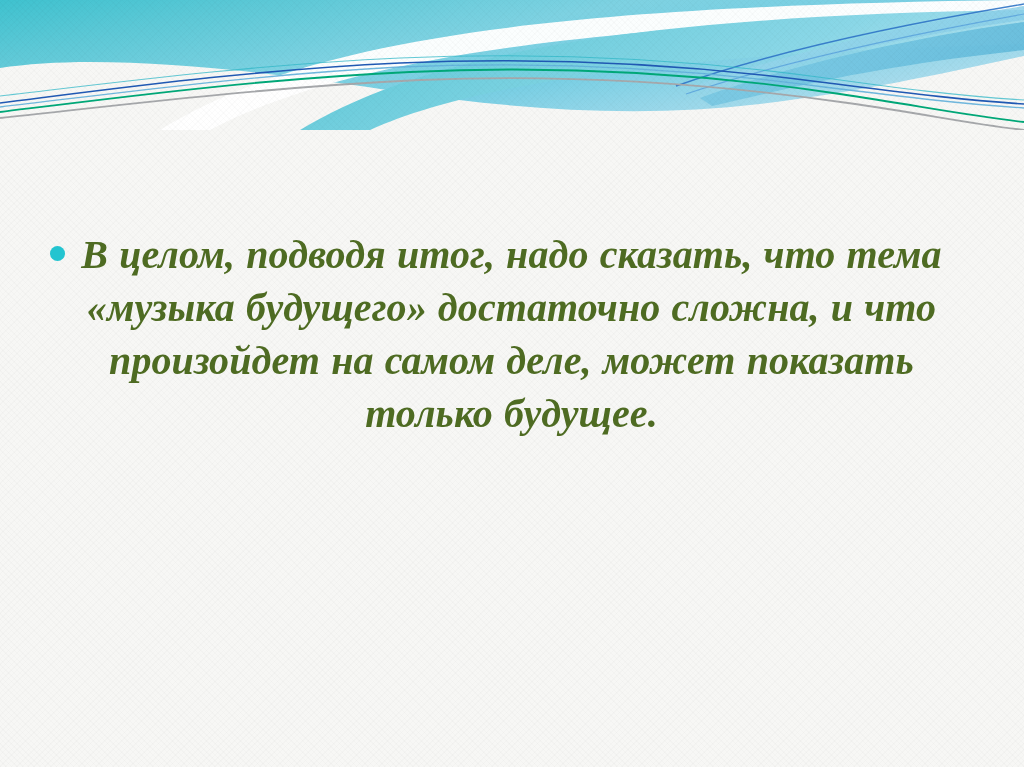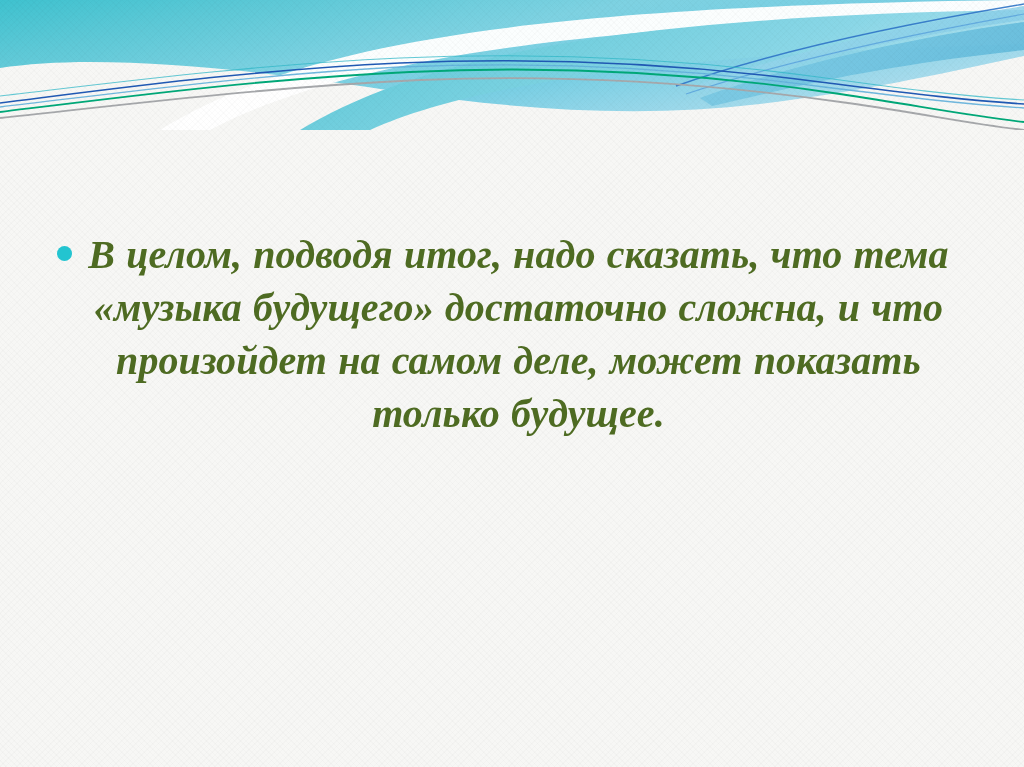--- a/index.html
+++ b/index.html
@@ -49,21 +49,21 @@
     position: absolute;
     left: 0;
     top: 0;
     width: 1024px;
     height: 767px;
     z-index: 3;
   }
 
   #bullet-block {
     position: absolute;
-    left: 57px;
+    left: 50px;
     top: 228px;
     width: 900px;
     display: flex;
     align-items: flex-start;
   }
 
   #bullet-marker {
     flex: 0 0 auto;
     width: 15px;
     height: 15px;

